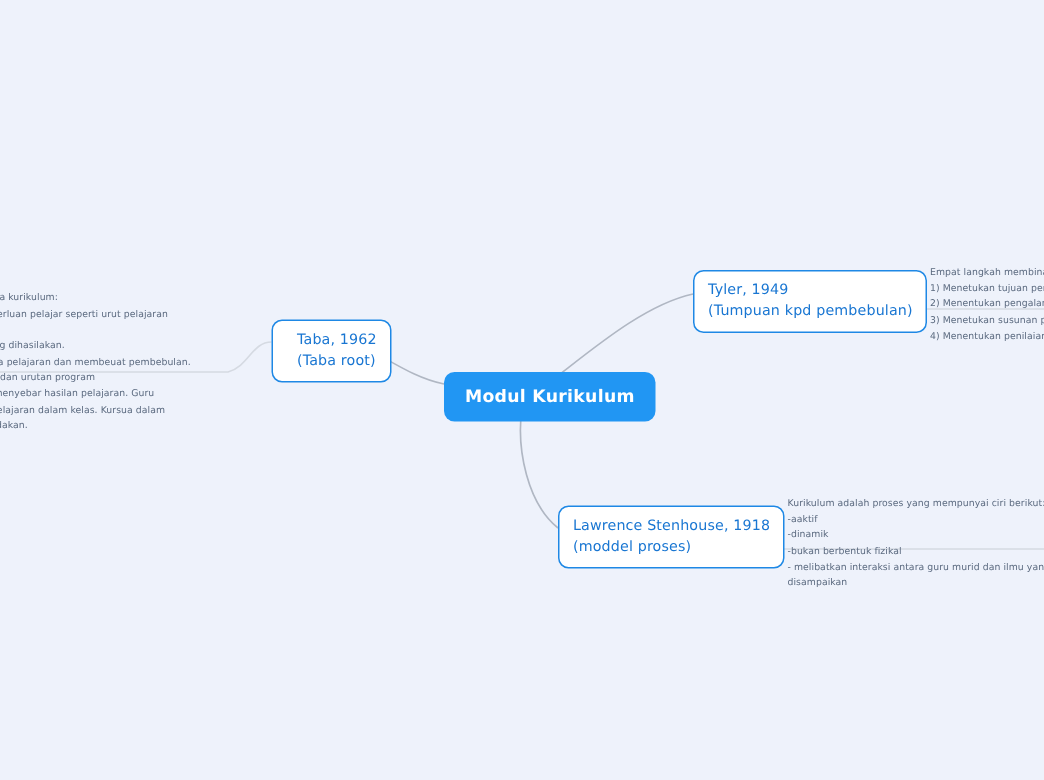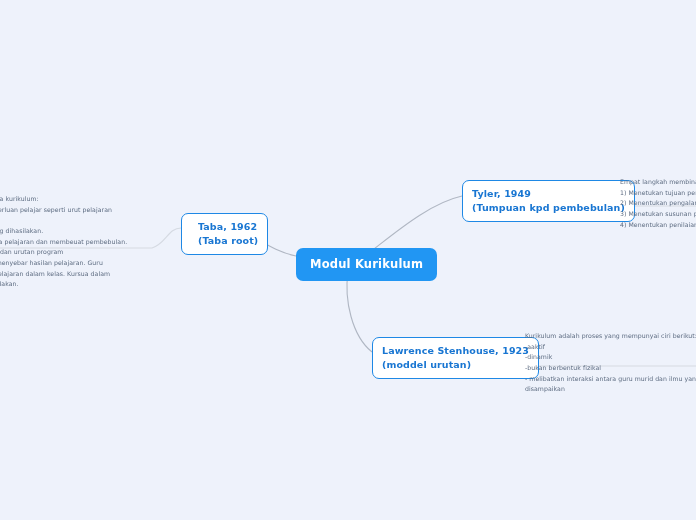--- a/index.html
+++ b/index.html
@@ -43,21 +43,21 @@
     font-size: 11.5px;
     letter-spacing: .2px;
     padding: 8px 14px;
     border-radius: 7px;
     text-align: right;
   }
   .node-branch {
     background: #ffffff;
     border: 1.6px solid #1e88e5;
     color: #1976d2;
-    font-weight: bold;
+    font-weight: normal;
     font-size: 9.5px;
     padding: 6px 9px;
     letter-spacing: .1px;
   }
   .node-branch .line2 { display: block; }
 
   
   .note {
     position: absolute;
     color: #5c6b80;
@@ -97,22 +97,22 @@
     <span>Taba, 1962</span>
     <span class="line2">(Taba root)</span>
   </div>
 
   <div class="node node-branch" style="left:462px; top:180px;">
     <span>Tyler, 1949</span>
     <span class="line2">(Tumpuan kpd pembebulan)</span>
   </div>
 
   <div class="node node-branch" style="left:372px; top:337px;">
-    <span>Lawrence Stenhouse, 1923</span>
-    <span class="line2">(moddel urutan)</span>
+    <span>Lawrence Stenhouse, 1918</span>
+    <span class="line2">(moddel proses)</span>
   </div>
 
   <div class="note note-left" style="left:-42px; top:194px;">...ah membina kurikulum:
 ...agnosi keperluan pelajar seperti urut pelajaran
 ...t gred.
 ...ba unit yang dihasilakan.
 ...mak semula pelajaran dan membeuat pembebulan.
 ...emak skop dan urutan program
 ...guna dan menyebar hasilan pelajaran. Guru
 ...an untuk pelajaran dalam kelas. Kursua dalam

